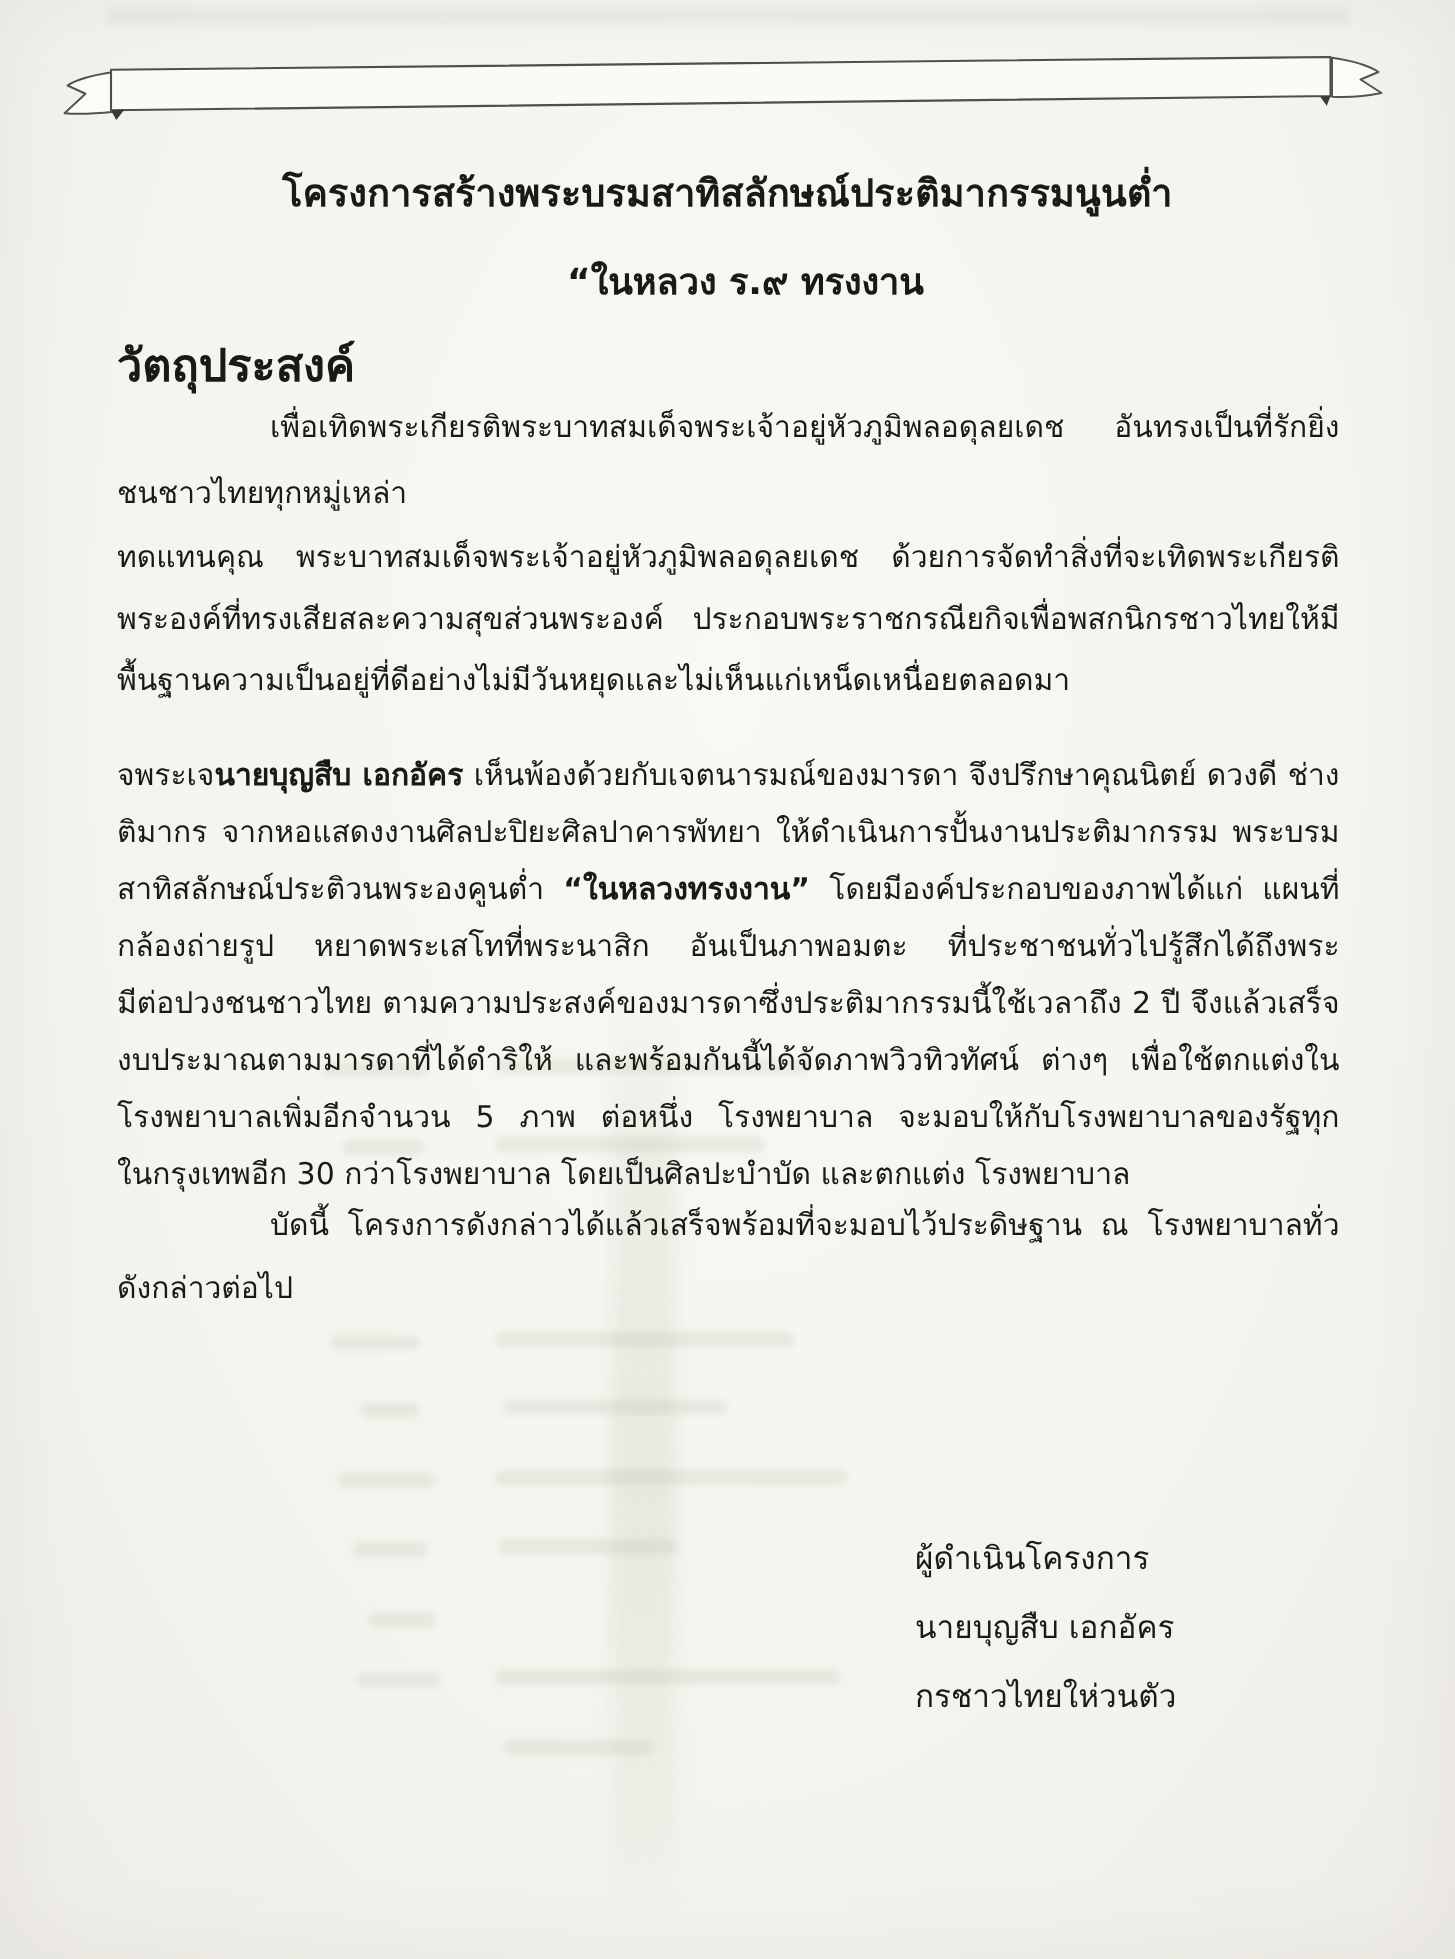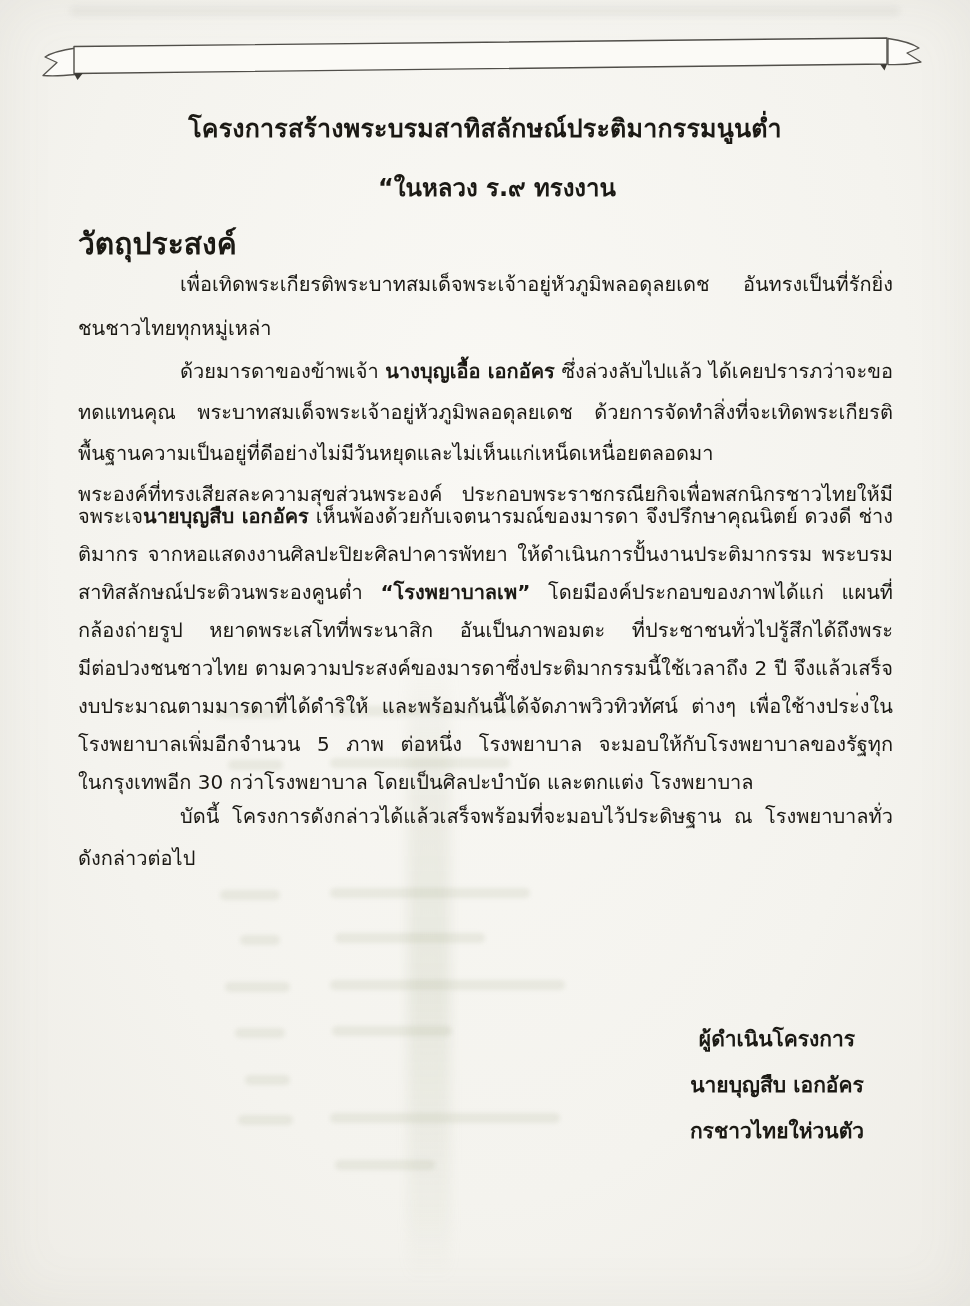--- a/index.html
+++ b/index.html
@@ -64,21 +64,21 @@
   .para .line.last{text-align:center;text-align-last:left;}
   .para.indent .line.first{text-indent:102px;}
   .para-0{top:262px;--pitch:44px;}
   .para-1{top:351px;--pitch:41px;}
   .para-2{top:497px;--pitch:38px;}
   .para-3{top:795px;--pitch:42px;}
   .bold{font-weight:bold;}
   
   .signature{
     position:absolute;left:610px;top:1016px;width:334px;
-    text-align:center;font-size:21px;font-weight:bold;
+    font-size:21px;font-weight:normal;
   }
   .signature .sig-line{height:46px;line-height:46px;overflow:hidden;}
 </style>
 </head>
 <body>
 
 <div class="page">
 
   <div class="noise-top"></div>
   <div class="scan-band"></div>
@@ -114,32 +114,31 @@
   <div class="title">โครงการสร้างพระบรมสาทิสลักษณ์ประติมากรรมนูนต่ำ</div>
   <div class="subtitle">“ในหลวง ร.๙ ทรงงาน</div>
   <div class="section-heading">วัตถุประสงค์</div>
 
   <div class="doc-body">
       <div class="para para-0 indent">
         <div class="line first"><span>เพื่อเทิดพระเกียรติพระบาทสมเด็จพระเจ้าอยู่หัวภูมิพลอดุลยเดช อันทรงเป็นที่รักยิ่งของปวง</span></div>
         <div class="line last"><span>ชนชาวไทยทุกหมู่เหล่า</span></div>
       </div>
       <div class="para para-1 indent">
-        <div class="line first"><span>ด้วยมารดาของข้าพเจ้า </span><span class="bold">นางบุญเอื้อ เอกอัคร</span><span> ซึ่งล่วงลับไปแล้ว ได้เคยปรารภว่าจะขอ</span></div>
         <div class="line"><span>ทดแทนคุณ พระบาทสมเด็จพระเจ้าอยู่หัวภูมิพลอดุลยเดช ด้วยการจัดทำสิ่งที่จะเทิดพระเกียรติของ</span></div>
+        <div class="line"><span>พระองค์ที่ทรงเสียสละความสุขส่วนพระองค์ ประกอบพระราชกรณียกิจเพื่อพสกนิกรชาวไทยให้มี</span></div>
         <div class="line last"><span>พื้นฐานความเป็นอยู่ที่ดีอย่างไม่มีวันหยุดและไม่เห็นแก่เหน็ดเหนื่อยตลอดมา</span></div>
-        <div class="line"><span>พระองค์ที่ทรงเสียสละความสุขส่วนพระองค์ ประกอบพระราชกรณียกิจเพื่อพสกนิกรชาวไทยให้มี</span></div>
       </div>
       <div class="para para-2">
         <div class="line first"><span>จพระเจ</span><span class="bold">นายบุญสืบ เอกอัคร</span><span> เห็นพ้องด้วยกับเจตนารมณ์ของมารดา จึงปรึกษาคุณนิตย์ ดวงดี ช่างประ</span></div>
         <div class="line"><span>ติมากร จากหอแสดงงานศิลปะปิยะศิลปาคารพัทยา ให้ดำเนินการปั้นงานประติมากรรม พระบรม</span></div>
-        <div class="line"><span>สาทิสลักษณ์ประติวนพระองคูนต่ำ </span><span class="bold">“โรงพยาบาลเพ”</span><span> โดยมีองค์ประกอบของภาพได้แก่ แผนที่ ดินสอ</span></div>
+        <div class="line"><span>สาทิสลักษณ์ประติวนพระองคูนต่ำ </span><span class="bold">“ในหลวงทรงงาน”</span><span> โดยมีองค์ประกอบของภาพได้แก่ แผนที่ ดินสอ</span></div>
         <div class="line"><span>กล้องถ่ายรูป หยาดพระเสโทที่พระนาสิก อันเป็นภาพอมตะ ที่ประชาชนทั่วไปรู้สึกได้ถึงพระกรุณาธิคุณที่</span></div>
         <div class="line"><span>มีต่อปวงชนชาวไทย ตามความประสงค์ของมารดาซึ่งประติมากรรมนี้ใช้เวลาถึง 2 ปี จึงแล้วเสร็จ โดยใช้</span></div>
-        <div class="line"><span>งบประมาณตามมารดาที่ได้ดำริให้ และพร้อมกันนี้ได้จัดภาพวิวทิวทัศน์ ต่างๆ เพื่อใช้างประ่งใน</span></div>
+        <div class="line"><span>งบประมาณตามมารดาที่ได้ดำริให้ และพร้อมกันนี้ได้จัดภาพวิวทิวทัศน์ ต่างๆ เพื่อใช้ตกแต่งใน</span></div>
         <div class="line"><span>โรงพยาบาลเพิ่มอีกจำนวน 5 ภาพ ต่อหนึ่ง โรงพยาบาล จะมอบให้กับโรงพยาบาลของรัฐทุกจังหวัดและ</span></div>
         <div class="line last"><span>ในกรุงเทพอีก 30 กว่าโรงพยาบาล โดยเป็นศิลปะบำบัด และตกแต่ง โรงพยาบาล</span></div>
       </div>
       <div class="para para-3 indent">
         <div class="line first"><span>บัดนี้ โครงการดังกล่าวได้แล้วเสร็จพร้อมที่จะมอบไว้ประดิษฐาน ณ โรงพยาบาลทั่วประเทศ</span></div>
         <div class="line last"><span>ดังกล่าวต่อไป</span></div>
       </div>
     </div>
 
   <div class="signature">

